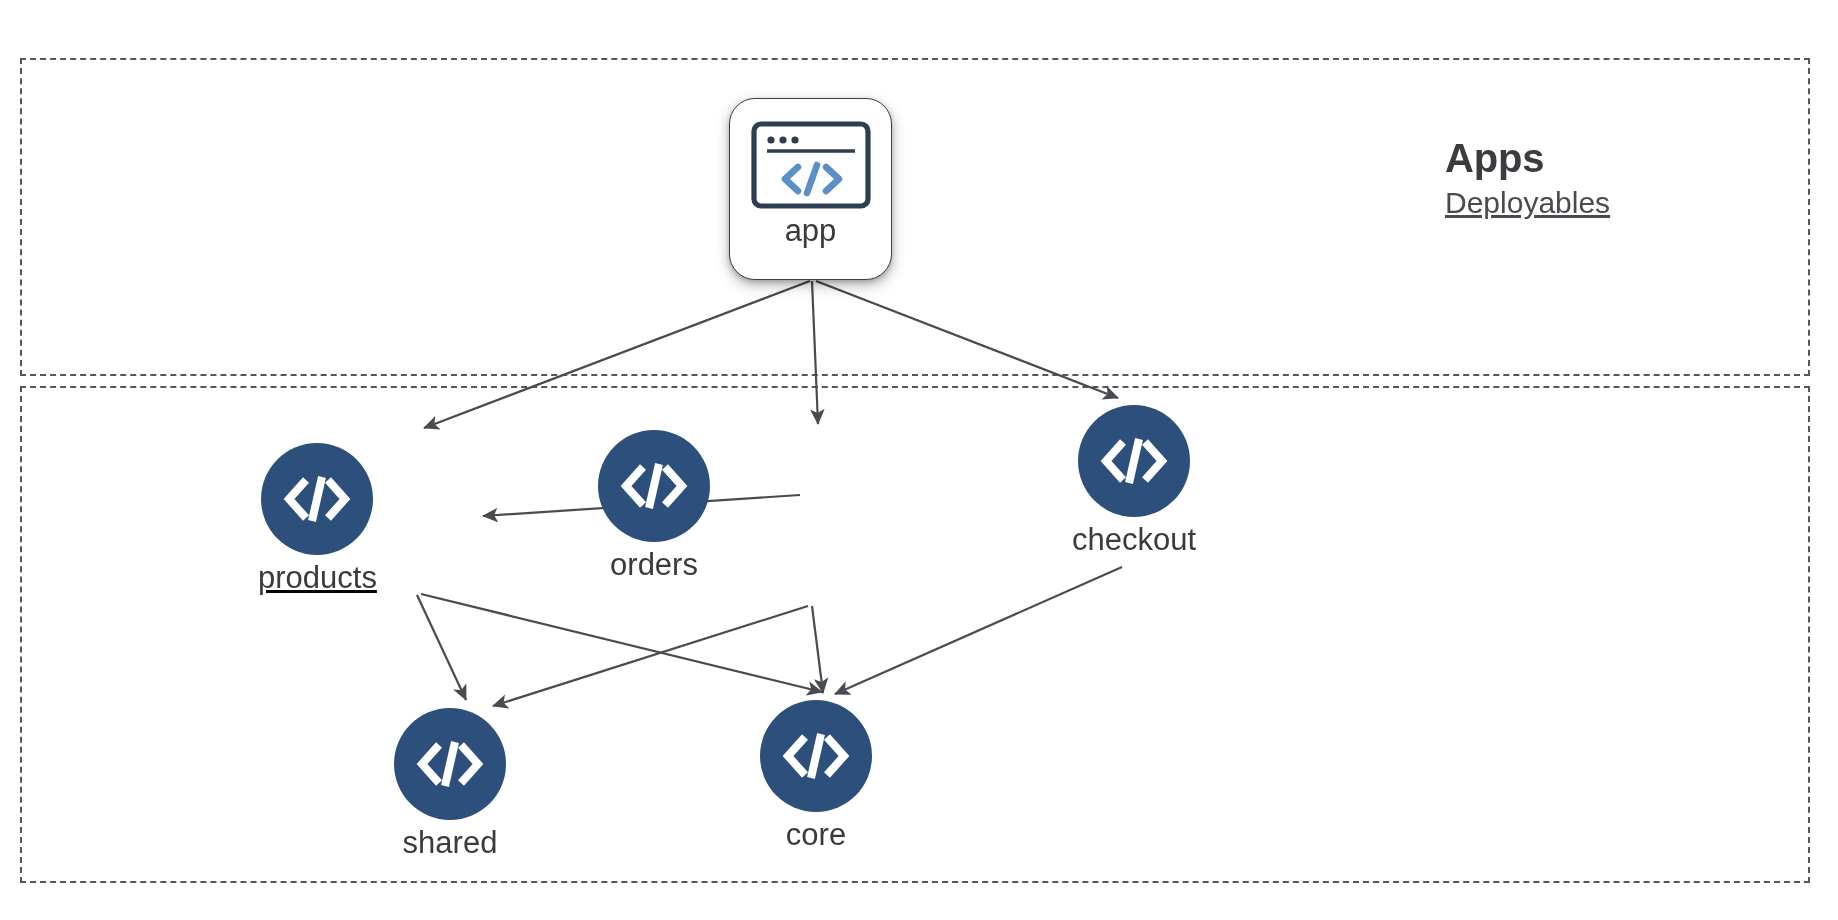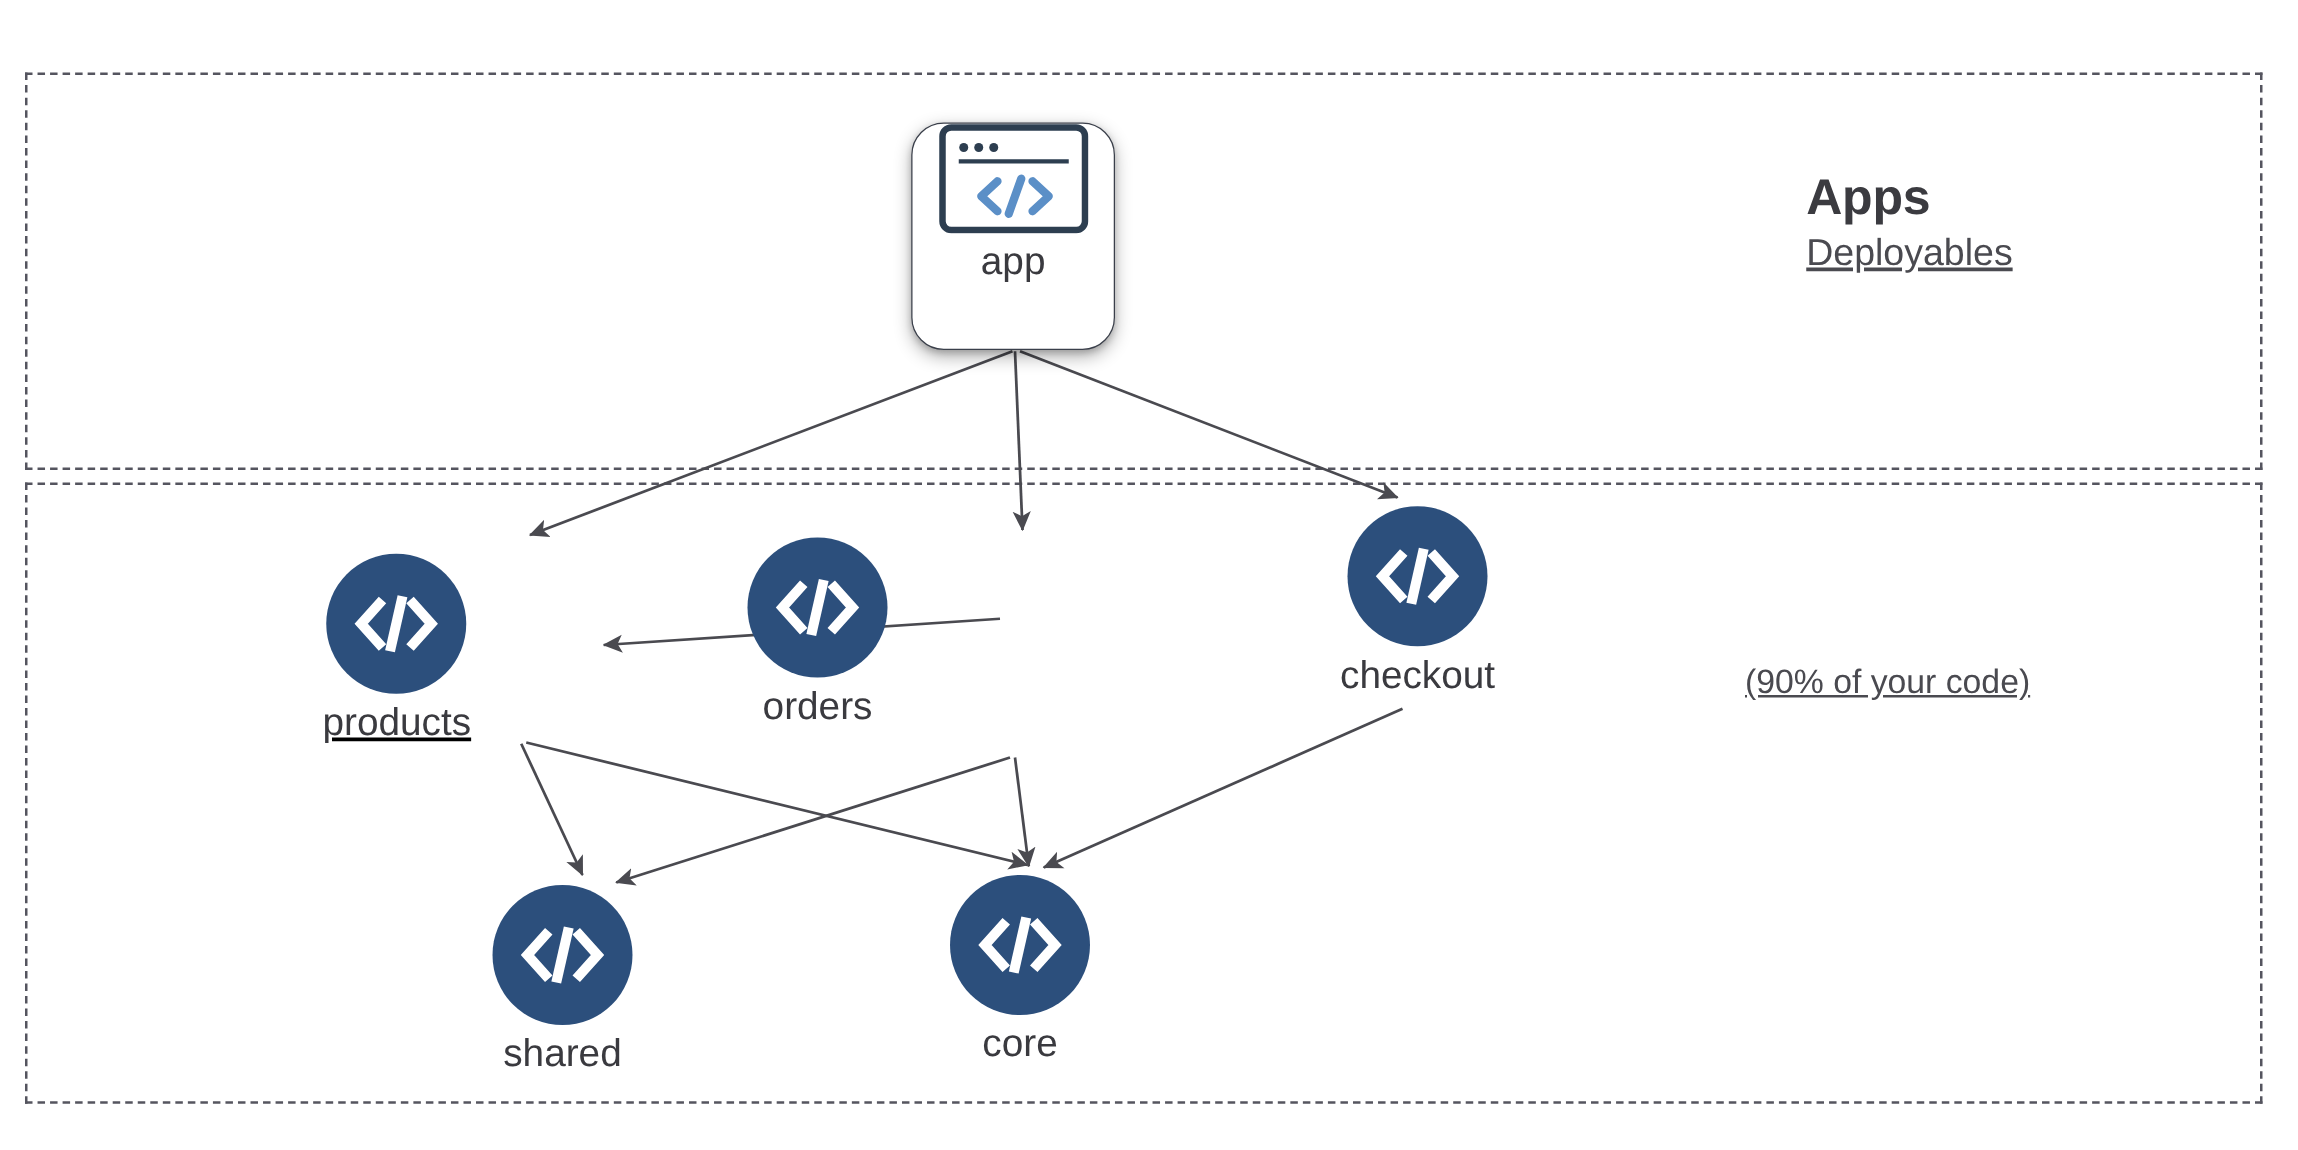--- a/index.html
+++ b/index.html
@@ -87,20 +87,21 @@
     height: 182px;
     border-radius: 26px;
     background: #ffffff;
     border: 1.5px solid #3a3f4a;
     box-shadow: 0 5px 14px rgba(0,0,0,0.30), 0 2px 5px rgba(0,0,0,0.18);
     display: flex;
     flex-direction: column;
     align-items: center;
     justify-content: flex-start;
     box-sizing: border-box;
+    padding-top: 22px;
   }
   .browser-icon {
     width: 120px;
     height: 88px;
     display: block;
   }
   .app-label {
     font-size: 31px;
     color: #3a3a3f;
     margin-top: 6px;
@@ -263,16 +264,15 @@
     </div>
     <span class="lib-label">core</span>
   </div>
 
   <div class="zone-caption" id="caption-apps">
     <div class="zone-title">Apps</div>
     <div class="zone-subtitle">Deployables</div>
   </div>
 
   <div class="zone-caption" id="caption-libs">
-    <div class="zone-subtitle">(90% of your code)</div>
   </div>
 
 </div>
 
 </body></html>

